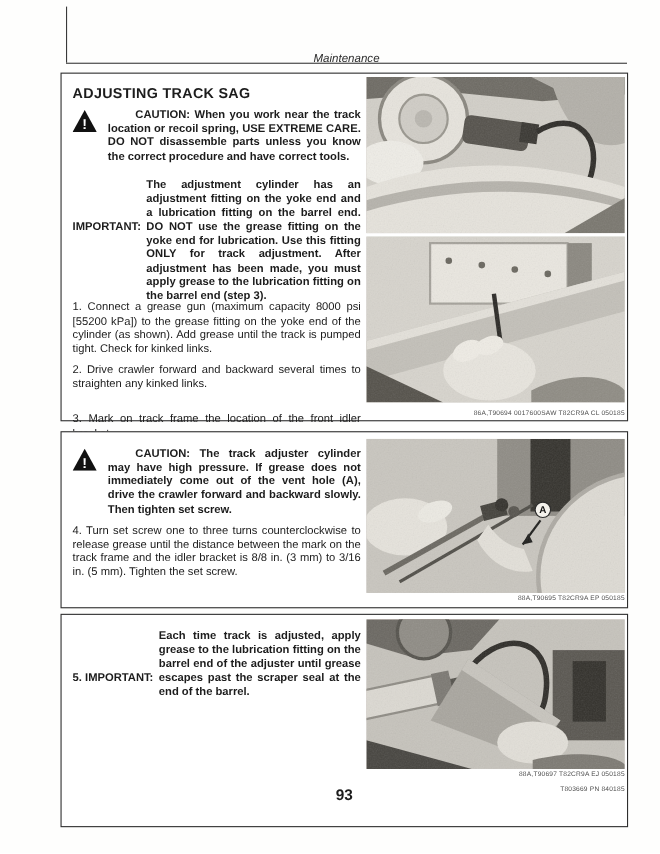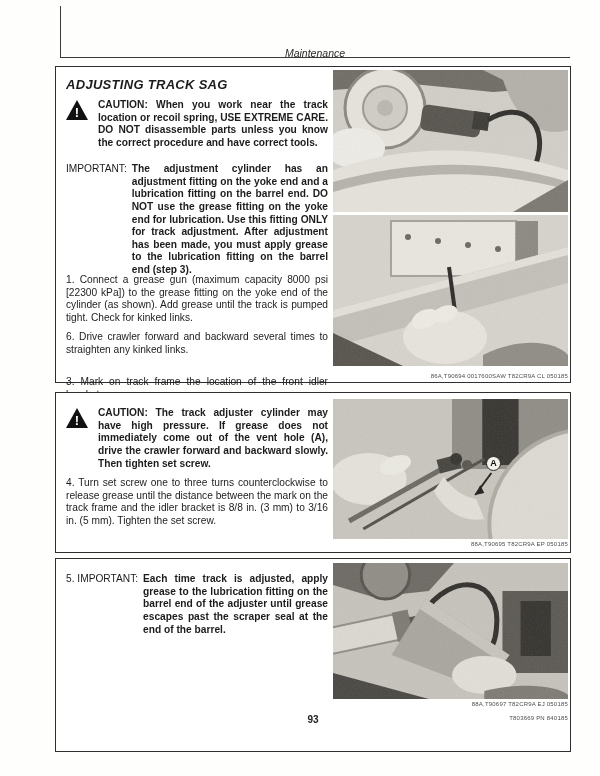--- a/index.html
+++ b/index.html
@@ -17,76 +17,76 @@
   .box1 { top:66px;  height:317px; }
   .box2 { top:392px; height:161px; }
   .box3 { top:558px; height:194px; }
 
   .textcol { position:absolute; left:10px; width:262px; font-size:10.2px; line-height:1.24; text-align:justify; }
   .sec-title { font-weight:bold; font-size:13px; letter-spacing:0.3px; text-align:left; }
 
   .caution-row { display:flex; gap:8px; }
   .caution-icon { flex:0 0 24px; padding-top:1px; }
   .caution-text { font-weight:bold; text-align:justify; }
-  .caution-text .lbl { font-weight:bold; }
+  .caution-text .lbl { font-weight:bold;margin-left:25px; }
 
   .hang-row { display:flex; }
-  .hang-row .lbl { font-weight:normal; white-space:nowrap; padding-right:5px; }
+  .hang-row .lbl { font-weight:bold; white-space:nowrap; padding-right:5px;margin-top:38px; }
   .hang-row .txt { font-weight:bold; text-align:justify; flex:1; }
 
   .step { text-align:justify; }
 
   .photocol { position:absolute; left:277px; width:235px; }
   .photo { position:absolute; left:0; width:235px; background:#d4d1ca; overflow:hidden; }
   .photo svg { display:block; width:100%; height:100%; }
   .caption { position:absolute; left:0; width:235px; text-align:right; font-size:6px;
              letter-spacing:0.2px; color:#4d4d4d; white-space:nowrap; }
 
   .a-badge { position:absolute; left:153px; top:57px; width:15px; height:15px; border-radius:50%;
              background:#f4f2ec; border:1px solid #2b2b2b; color:#111; font-weight:bold;
              font-size:9px; line-height:13px; text-align:center; }
 
   
   .page-num { position:absolute; left:55px; top:714px; width:516px; text-align:center;
-              font-weight:bold; font-size:10px; }
+              font-weight:bold; font-size:14px; }
   .print-code { position:absolute; left:300px; top:715px; width:268px; text-align:right;
                 font-size:6px; color:#4d4d4d; letter-spacing:0.2px; }
 </style>
 </head>
 <body>
 
 <div id="page">
 
   <div class="hdr-vline"></div>
   <div class="hdr-title">Maintenance</div>
   <div class="hdr-hline"></div>
 
   <div class="box box1">
 
-    <div class="textcol" style="top:10px;font-style:italic;">
+    <div class="textcol" style="top:10px;">
       <div class="sec-title">ADJUSTING TRACK SAG</div>
     </div>
 
     <div class="textcol caution-row" style="top:32px;">
       <span class="caution-icon">
         <svg width="22" height="20" viewBox="0 0 22 20">
           <polygon points="11,0 22,20 0,20" fill="#111"></polygon>
           <text x="11" y="17" text-anchor="middle" font-size="13" font-weight="bold" fill="#fff" font-family="Liberation Sans, sans-serif">!</text>
         </svg>
       </span>
       <span class="caution-text"><b class="lbl">CAUTION:</b> <span>When you work near the track location or recoil spring, USE EXTREME CARE. DO NOT disassemble parts unless you know the correct procedure and have correct tools.</span></span>
     </div>
 
     <div class="textcol hang-row" style="top:96px;">
       <span class="lbl">IMPORTANT:</span>
       <span class="txt">The adjustment cylinder has an adjustment fitting on the yoke end and a lubrication fitting on the barrel end. DO NOT use the grease fitting on the yoke end for lubrication. Use this fitting ONLY for track adjustment. After adjustment has been made, you must apply grease to the lubrication fitting on the barrel end (step 3).</span>
     </div>
 
-    <div class="textcol step" style="top:207px;">1. Connect a grease gun (maximum capacity 8000 psi [22300 kPa]) to the grease fitting on the yoke end of the cylinder (as shown). Add grease until the track is pumped tight. Check for kinked links.</div>
-    <div class="textcol step" style="top:264px;">6. Drive crawler forward and backward several times to straighten any kinked links.</div>
+    <div class="textcol step" style="top:207px;">1. Connect a grease gun (maximum capacity 8000 psi [55200 kPa]) to the grease fitting on the yoke end of the cylinder (as shown). Add grease until the track is pumped tight. Check for kinked links.</div>
+    <div class="textcol step" style="top:264px;">2. Drive crawler forward and backward several times to straighten any kinked links.</div>
     <div class="textcol step" style="top:309px;">3. Mark on track frame the location of the front idler bracket.</div>
 
     <div class="photocol" style="top:0; height:315px;">
 
       <div class="photo" style="top:3px; height:142px;">
         <svg viewBox="0 0 235 142" preserveAspectRatio="none">
           <defs>
             <filter id="nz1">
                 <feTurbulence type="fractalNoise" baseFrequency="0.8" numOctaves="2"></feTurbulence>
                 <feColorMatrix type="saturate" values="0"></feColorMatrix>

